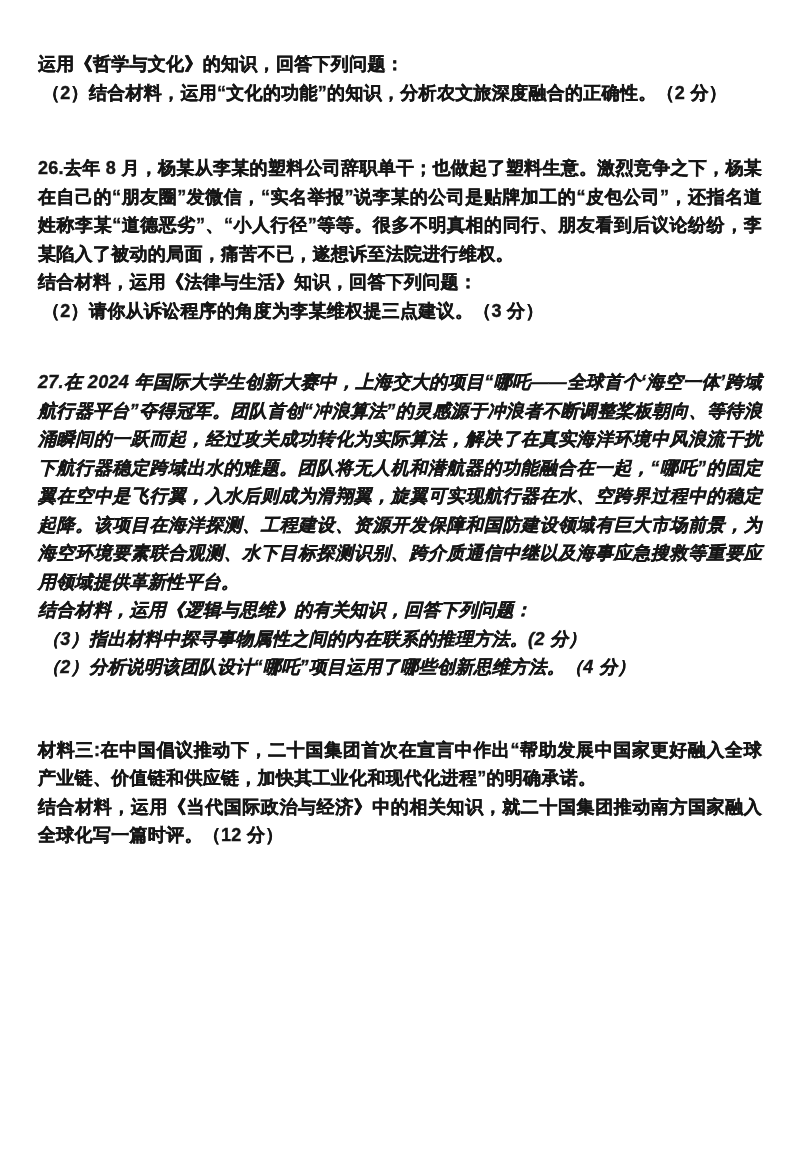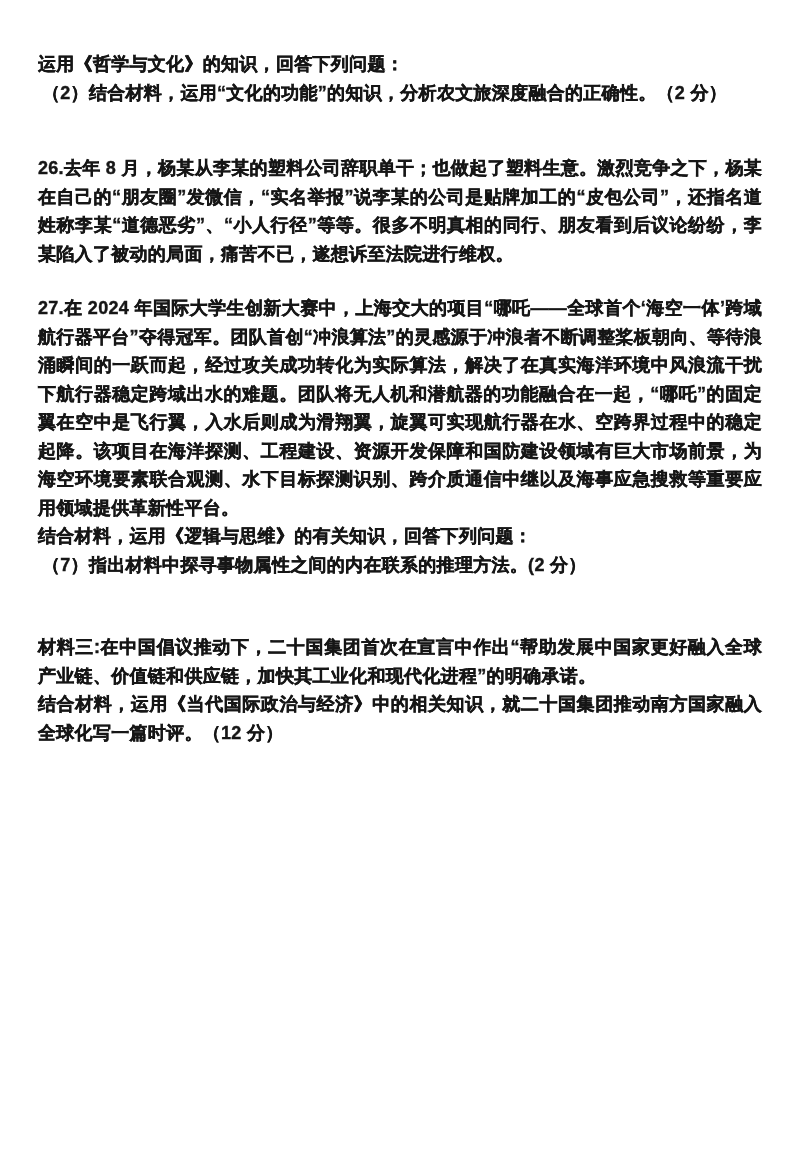--- a/index.html
+++ b/index.html
@@ -26,42 +26,45 @@
     font-size: 18px;
     line-height: 28.5px;
     font-weight: 700;
     letter-spacing: 0.3px;
     text-align: justify;
     color: #161616;
     -webkit-text-stroke: 0.4px #161616;
   }
   .block { margin: 0; }
   .block-q25 { margin-bottom: 47px; }
-  .block-q26 { margin-bottom: 26px; }
-  .block-q27 { margin-bottom: 54px; }
+  .block-q26 { margin-bottom: 43px; }
+  .block-q27 { margin-bottom: 54px; font-style: italic; }
   .subq { padding-left: 4px; }
 </style>
 </head>
 <body>
 
 <div class="page">
 
   <section class="block block-q25">
     <p>运用《哲学与文化》的知识，回答下列问题：</p>
     <p class="subq">（2）结合材料，运用“文化的功能”的知识，分析农文旅深度融合的正确性。（2 分）</p>
   </section>
 
   <section class="block block-q26">
     <p>26.去年 8 月，杨某从李某的塑料公司辞职单干；也做起了塑料生意。激烈竞争之下，杨某在自己的“朋友圈”发微信，“实名举报”说李某的公司是贴牌加工的“皮包公司”，还指名道姓称李某“道德恶劣”、“小人行径”等等。很多不明真相的同行、朋友看到后议论纷纷，李某陷入了被动的局面，痛苦不已，遂想诉至法院进行维权。</p>
+    <p>结合材料，运用《法律与生活》知识，回答下列问题：</p>
+    <p class="subq">（2）请你从诉讼程序的角度为李某维权提三点建议。（3 分）</p>
   </section>
 
   <section class="block block-q27">
     <p>27.在 2024 年国际大学生创新大赛中，上海交大的项目“哪吒——全球首个‘海空一体’跨域航行器平台”夺得冠军。团队首创“冲浪算法”的灵感源于冲浪者不断调整桨板朝向、等待浪涌瞬间的一跃而起，经过攻关成功转化为实际算法，解决了在真实海洋环境中风浪流干扰下航行器稳定跨域出水的难题。团队将无人机和潜航器的功能融合在一起，“哪吒”的固定翼在空中是飞行翼，入水后则成为滑翔翼，旋翼可实现航行器在水、空跨界过程中的稳定起降。该项目在海洋探测、工程建设、资源开发保障和国防建设领域有巨大市场前景，为海空环境要素联合观测、水下目标探测识别、跨介质通信中继以及海事应急搜救等重要应用领域提供革新性平台。</p>
     <p>结合材料，运用《逻辑与思维》的有关知识，回答下列问题：</p>
-    <p class="subq">（7）指出材料中探寻事物属性之间的内在联系的推理方法。(2 分）</p>
+    <p class="subq">（3）指出材料中探寻事物属性之间的内在联系的推理方法。(2 分）</p>
+    <p class="subq">（2）分析说明该团队设计“哪吒”项目运用了哪些创新思维方法。（4 分）</p>
   </section>
 
   <section class="block block-q28">
     <p>材料三:在中国倡议推动下，二十国集团首次在宣言中作出“帮助发展中国家更好融入全球产业链、价值链和供应链，加快其工业化和现代化进程”的明确承诺。</p>
     <p>结合材料，运用《当代国际政治与经济》中的相关知识，就二十国集团推动南方国家融入全球化写一篇时评。（12 分）</p>
 
   </section>
 
 </div>
 

